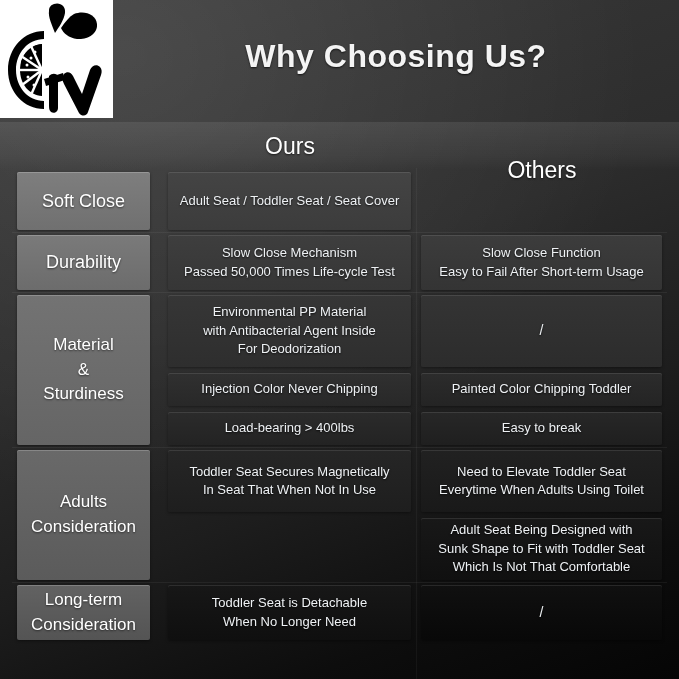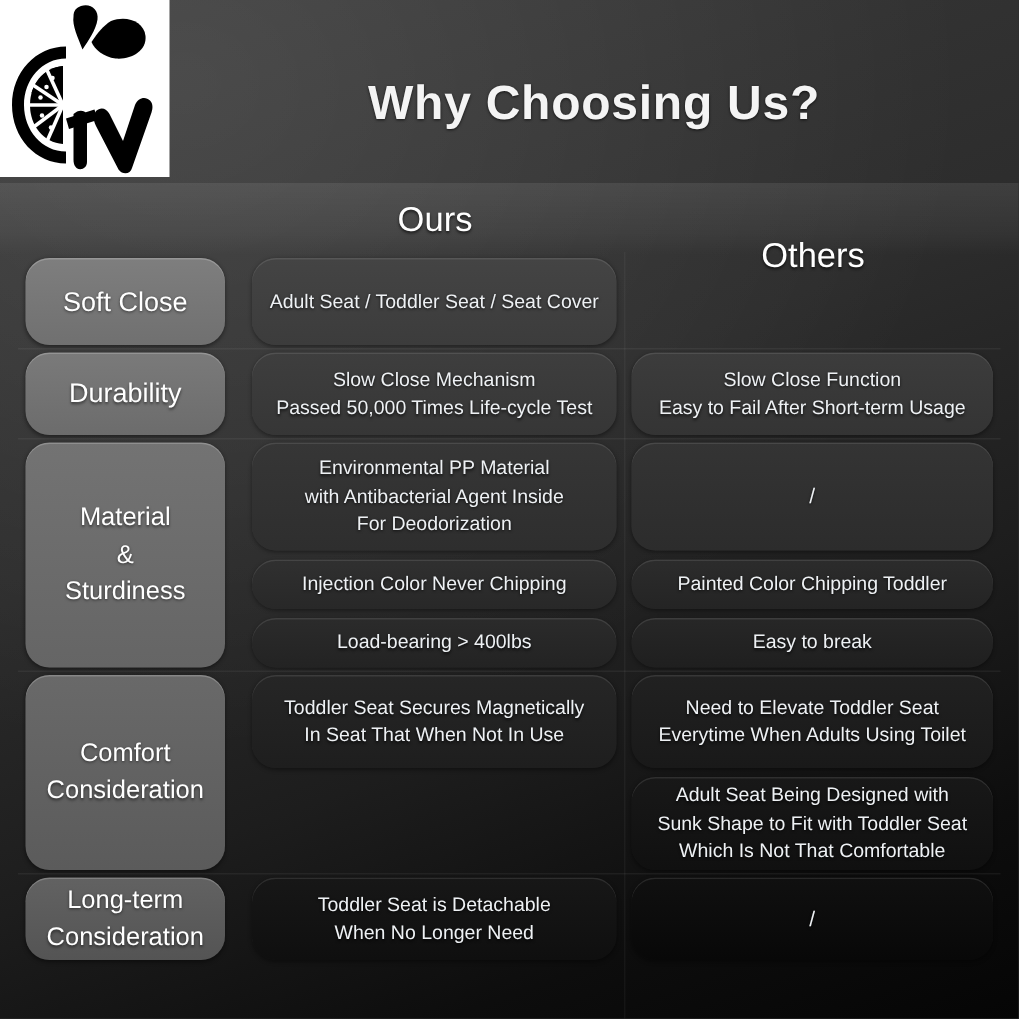--- a/index.html
+++ b/index.html
@@ -20,40 +20,40 @@
   .logo-box{
     position:absolute;left:0;top:0;width:113px;height:118px;
     background:#ffffff;overflow:hidden;
   }
   .logo-box svg{display:block;}
   .title{
     position:absolute;left:113px;top:0;width:566px;height:118px;
     display:flex;align-items:center;justify-content:center;
     color:#f4f4f4;font-size:32px;font-weight:bold;letter-spacing:0.5px;
     text-shadow:0 1px 2px rgba(0,0,0,.7);
-    padding-bottom:6px;box-sizing:border-box;margin-top:12px;
+    padding-bottom:6px;box-sizing:border-box;
   }
 
   
   .colhead{
     position:absolute;left:0;top:122px;width:679px;height:48px;
     background:linear-gradient(180deg,rgba(255,255,255,.085) 0%,rgba(255,255,255,.04) 70%,rgba(255,255,255,0) 100%);
   }
   .colhead .ch{
     position:absolute;top:0;height:48px;display:flex;align-items:center;justify-content:center;
     color:#ffffff;font-size:23px;text-shadow:0 1px 2px rgba(0,0,0,.65);
   }
   .ch-ours{left:166px;width:248px;}
   .ch-others{left:420px;width:244px;margin-top:24px;}
 
   
   .table{position:absolute;left:0;top:168px;width:679px;height:511px;}
 
   .cell{
-    border-radius:16px;
+    border-radius:2px;
     display:flex;align-items:center;justify-content:center;
     text-align:center;box-sizing:border-box;
     color:#eef1f4;
   }
 
   .label-cell{
     position:absolute;left:17px;width:133px;
     background:linear-gradient(180deg,#7a7a7a 0%,#6b6b6b 55%,#5f5f5f 100%);
     box-shadow:inset 0 1px 0 rgba(255,255,255,.20), 0 1px 3px rgba(0,0,0,.45);
     color:#ffffff;font-size:17px;line-height:1.45;
@@ -139,21 +139,21 @@
 Sturdiness</div>
       <div class="cell val-cell col-ours" style="top: 127px; height: 72px; background: linear-gradient(rgb(54, 54, 54) 0%, rgb(46, 46, 46) 100%); white-space: pre-line;">Environmental PP Material
 with Antibacterial Agent Inside
 For Deodorization</div>
       <div class="cell val-cell col-others slash" style="top: 127px; height: 72px; background: linear-gradient(rgb(52, 52, 52) 0%, rgb(44, 44, 44) 100%); white-space: pre-line;">/</div>
       <div class="cell val-cell col-ours" style="top: 205px; height: 33px; background: linear-gradient(rgb(48, 48, 48) 0%, rgb(40, 40, 40) 100%); white-space: pre-line;">Injection Color Never Chipping</div>
       <div class="cell val-cell col-others" style="top: 205px; height: 33px; background: linear-gradient(rgb(44, 44, 44) 0%, rgb(36, 36, 36) 100%); white-space: pre-line;">Painted Color Chipping Toddler</div>
       <div class="cell val-cell col-ours" style="top: 244px; height: 33px; background: linear-gradient(rgb(43, 43, 43) 0%, rgb(35, 35, 35) 100%); white-space: pre-line;">Load-bearing &gt;  400lbs</div>
       <div class="cell val-cell col-others" style="top: 244px; height: 33px; background: linear-gradient(rgb(39, 39, 39) 0%, rgb(31, 31, 31) 100%); white-space: pre-line;">Easy to break</div>
       <div class="sep" style="top: 279px;"></div>
-      <div class="cell label-cell" style="top: 282px; height: 130px; background: linear-gradient(rgb(105, 105, 105) 0%, rgb(91, 91, 91) 100%); white-space: pre-line;">Comfort
+      <div class="cell label-cell" style="top: 282px; height: 130px; background: linear-gradient(rgb(105, 105, 105) 0%, rgb(91, 91, 91) 100%); white-space: pre-line;">Adults
 Consideration</div>
       <div class="cell val-cell col-ours" style="top: 282px; height: 62px; background: linear-gradient(rgb(38, 38, 38) 0%, rgb(30, 30, 30) 100%); white-space: pre-line;">Toddler Seat Secures Magnetically
 In Seat That When Not In Use</div>
       <div class="cell val-cell col-others" style="top: 282px; height: 62px; background: linear-gradient(rgb(33, 33, 33) 0%, rgb(25, 25, 25) 100%); white-space: pre-line;">Need to Elevate Toddler Seat
 Everytime When Adults Using Toilet</div>
       <div class="cell val-cell col-others" style="top: 350px; height: 62px; background: linear-gradient(rgb(24, 24, 24) 0%, rgb(16, 16, 16) 100%); white-space: pre-line;">Adult Seat Being Designed with
 Sunk Shape to Fit with Toddler Seat
 Which Is Not That Comfortable</div>
       <div class="sep" style="top: 414px;"></div>
       <div class="cell label-cell" style="top: 417px; height: 55px; background: linear-gradient(rgb(98, 98, 98) 0%, rgb(84, 84, 84) 100%); white-space: pre-line;">Long-term

